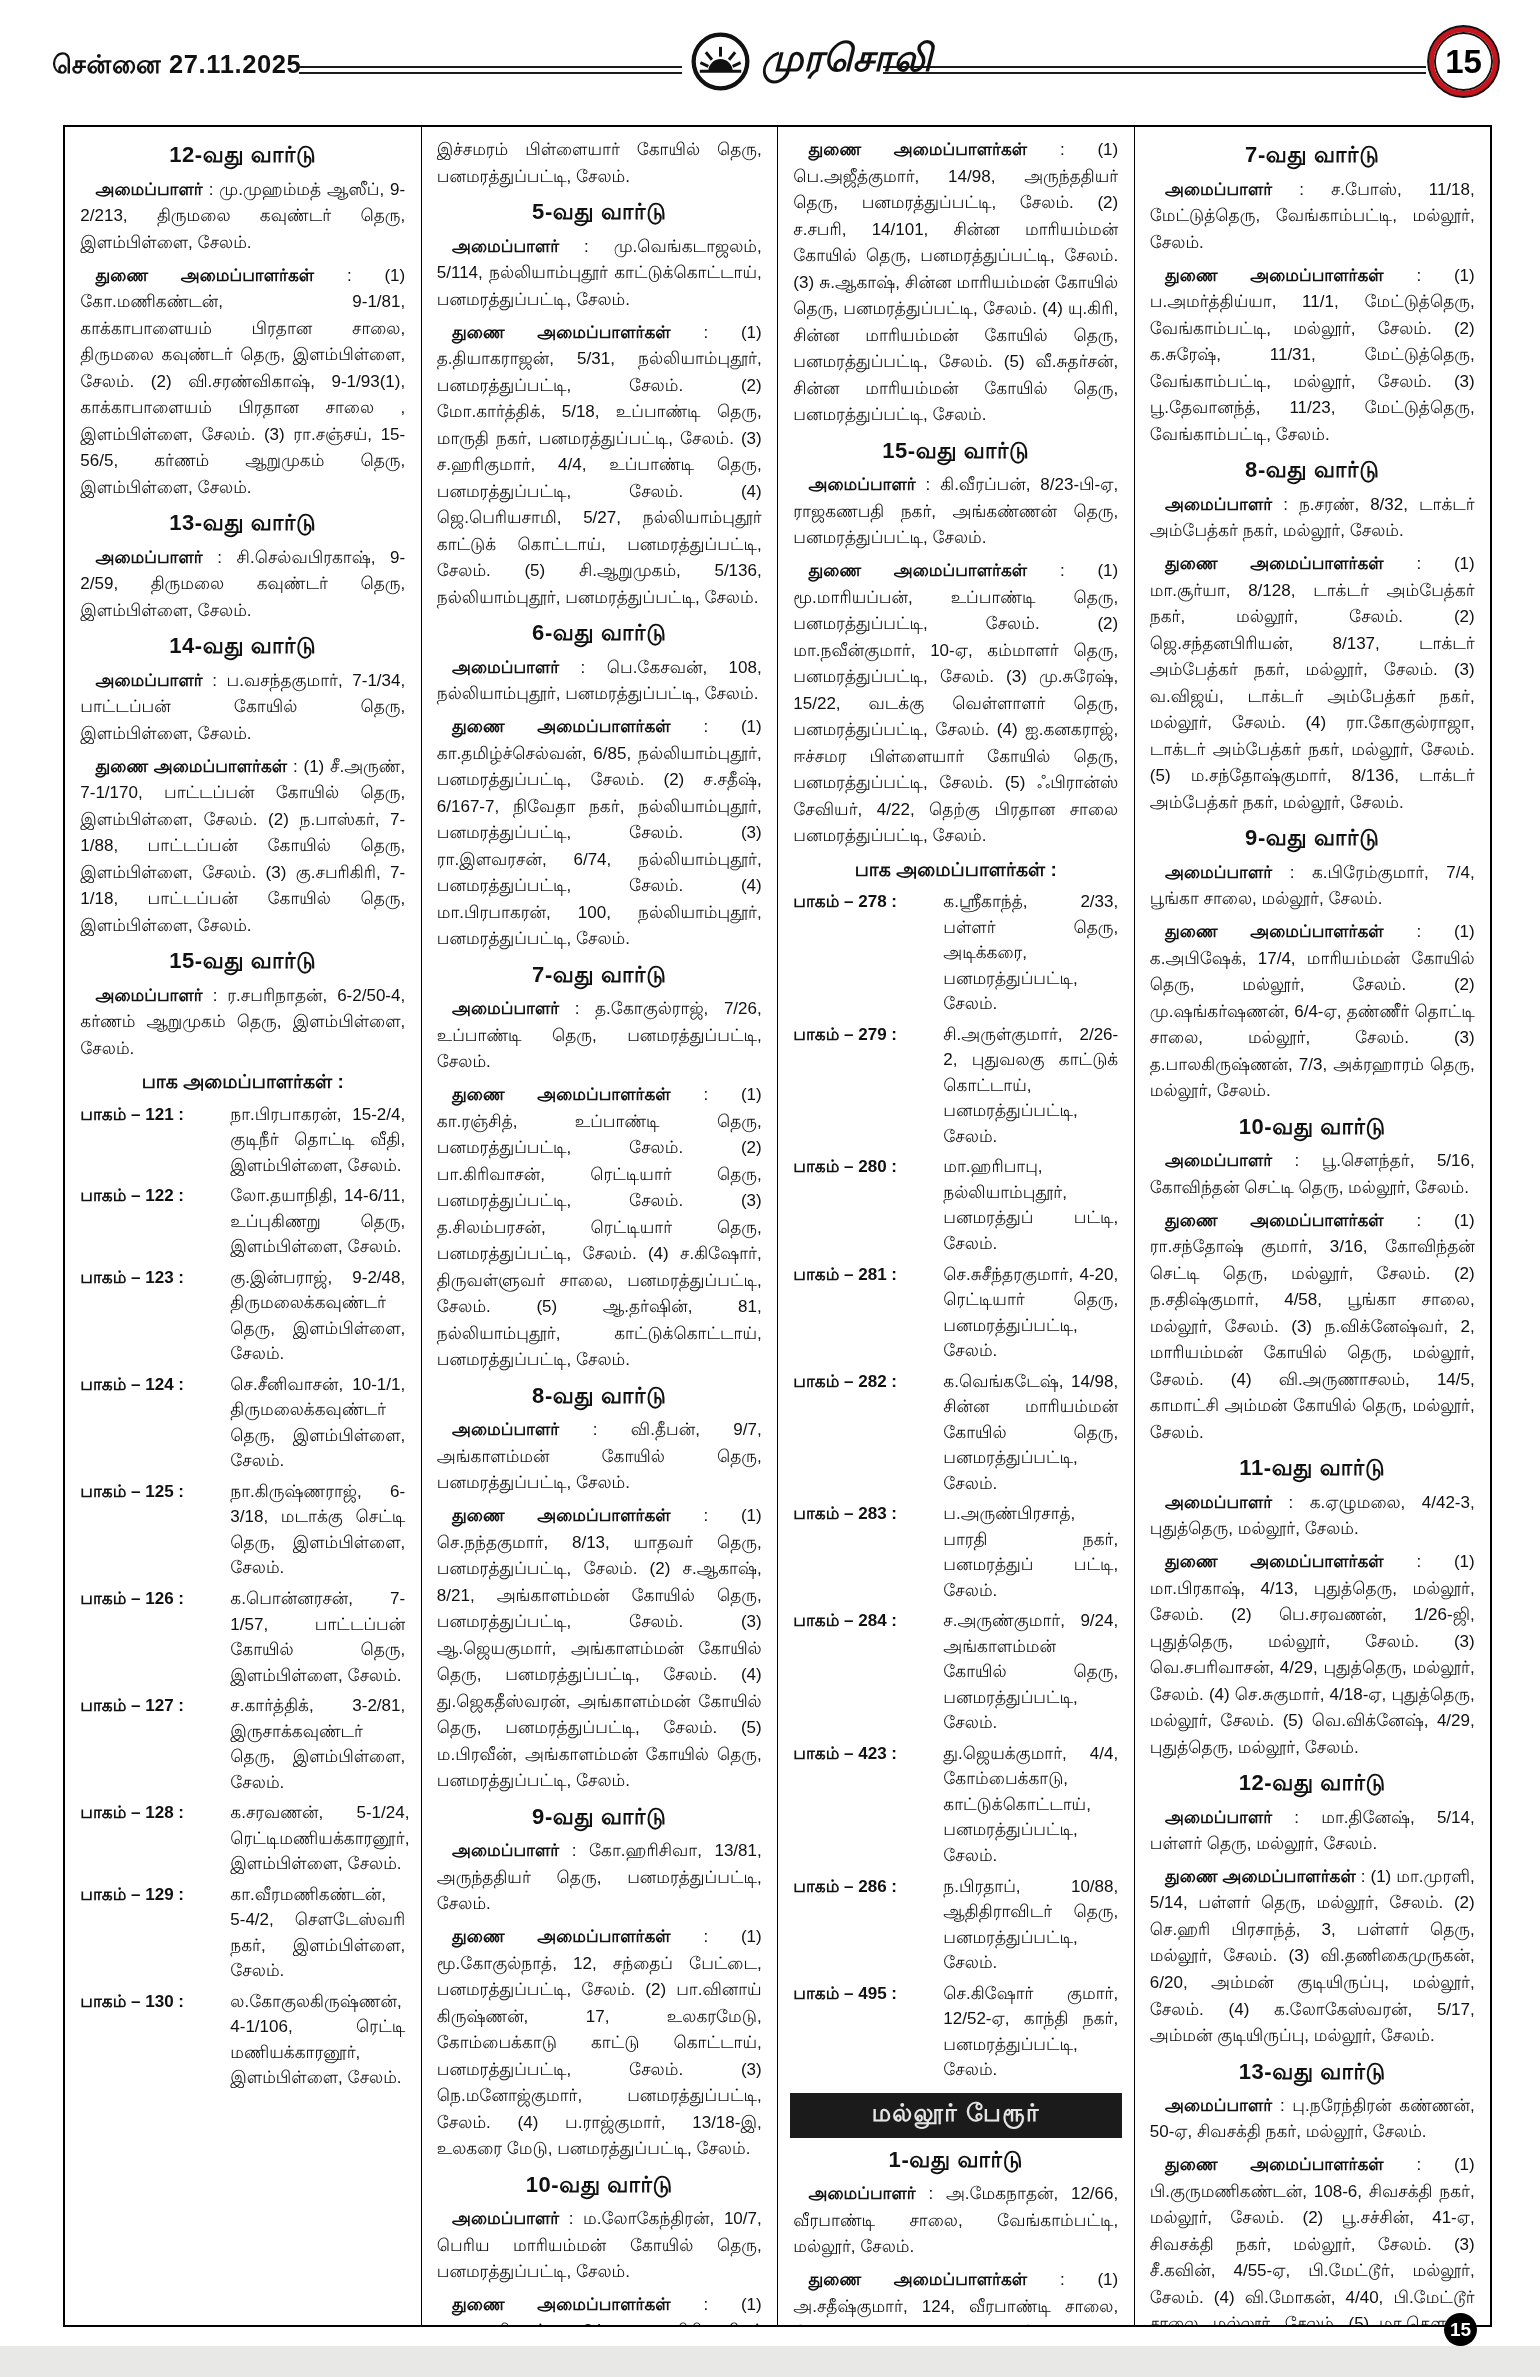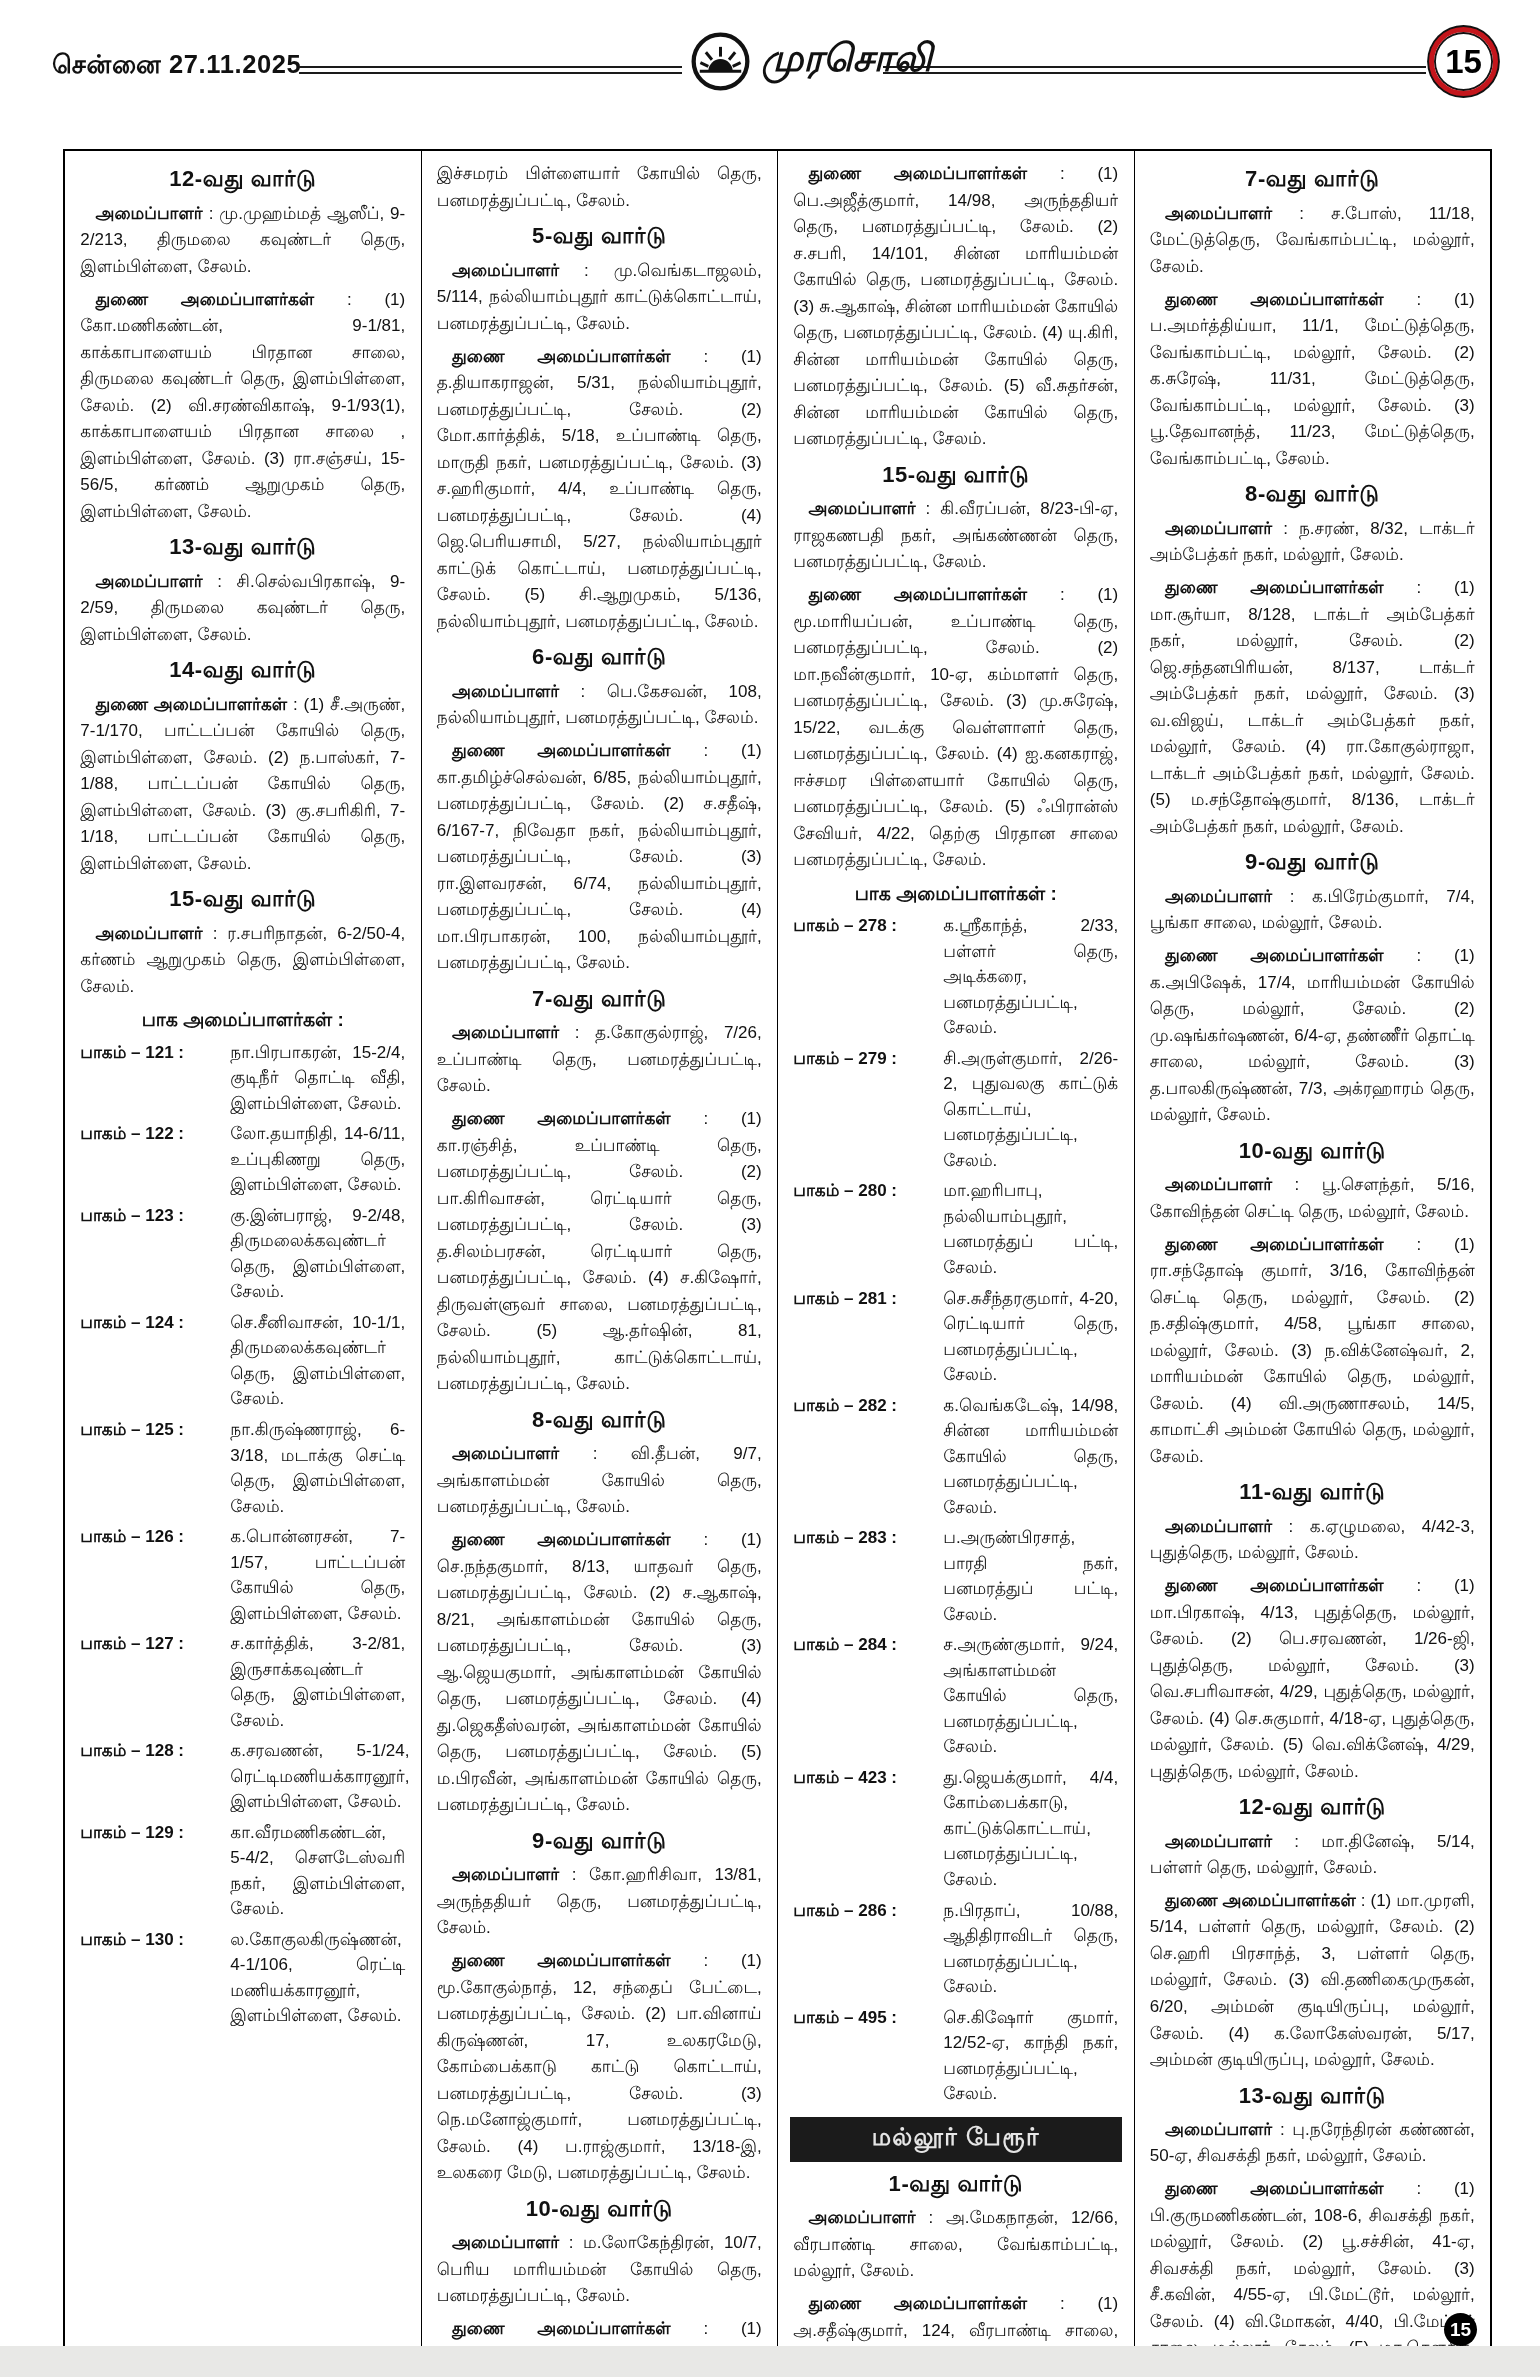--- a/index.html
+++ b/index.html
@@ -37,21 +37,21 @@
     background:#fff;
     display:flex;align-items:center;justify-content:center;
     font-size:33px;font-weight:bold;color:#000;
   }
   
   #sheet{
     position:absolute;left:63px;top:125px;
     width:1429px;height:2202px;
     border:2.6px solid #000;
     box-sizing:border-box;
-    display:flex;align-items:stretch;margin-top:24px;
+    display:flex;align-items:stretch;
   }
   .col{
     flex:1 1 0;min-width:0;
     border-right:1.9px solid #000;
     padding:6.4px 15.3px 11.5px 15.3px;
     box-sizing:border-box;
     overflow:hidden;
   }
   .col:last-child{border-right:none;}
   .ward{
@@ -113,20 +113,21 @@
   </div>
 
   <div id="sheet">
       <div class="col">
         <div class="ward">12-வது வார்டு</div>
         <p class="para"><b>அமைப்பாளர்</b> : மு.முஹம்மத் ஆஸீப், 9-2/213, திருமலை கவுண்டர் தெரு, இளம்பிள்ளை, சேலம்.</p>
         <p class="para"><b>துணை அமைப்பாளர்கள்</b> : (1) கோ.மணிகண்டன், 9-1/81, காக்காபாளையம் பிரதான சாலை, திருமலை கவுண்டர் தெரு, இளம்பிள்ளை, சேலம். (2) வி.சரண்விகாஷ், 9-1/93(1), காக்காபாளையம் பிரதான சாலை , இளம்பிள்ளை, சேலம். (3) ரா.சஞ்சய், 15-56/5, கர்ணம் ஆறுமுகம் தெரு, இளம்பிள்ளை, சேலம்.</p>
         <div class="ward">13-வது வார்டு</div>
         <p class="para"><b>அமைப்பாளர்</b> : சி.செல்வபிரகாஷ், 9-2/59, திருமலை கவுண்டர் தெரு, இளம்பிள்ளை, சேலம்.</p>
         <div class="ward">14-வது வார்டு</div>
+        <p class="para"><b>அமைப்பாளர்</b> : ப.வசந்தகுமார், 7-1/34, பாட்டப்பன் கோயில் தெரு, இளம்பிள்ளை, சேலம்.</p>
         <p class="para"><b>துணை அமைப்பாளர்கள்</b> : (1) சீ.அருண், 7-1/170, பாட்டப்பன் கோயில் தெரு, இளம்பிள்ளை, சேலம். (2) ந.பாஸ்கர், 7-1/88, பாட்டப்பன் கோயில் தெரு, இளம்பிள்ளை, சேலம். (3) கு.சபரிகிரி, 7-1/18, பாட்டப்பன் கோயில் தெரு, இளம்பிள்ளை, சேலம்.</p>
         <div class="ward">15-வது வார்டு</div>
         <p class="para"><b>அமைப்பாளர்</b> : ர.சபரிநாதன், 6-2/50-4, கர்ணம் ஆறுமுகம் தெரு, இளம்பிள்ளை, சேலம்.</p>
         <div class="ptitle">பாக அமைப்பாளர்கள் :</div>
         <div class="part">
           <span class="plabel">பாகம் – 121 :</span>
           <span class="ptext">நா.பிரபாகரன், 15-2/4, குடிநீர் தொட்டி வீதி, இளம்பிள்ளை, சேலம்.</span>
         </div>
         <div class="part">
           <span class="plabel">பாகம் – 122 :</span>

